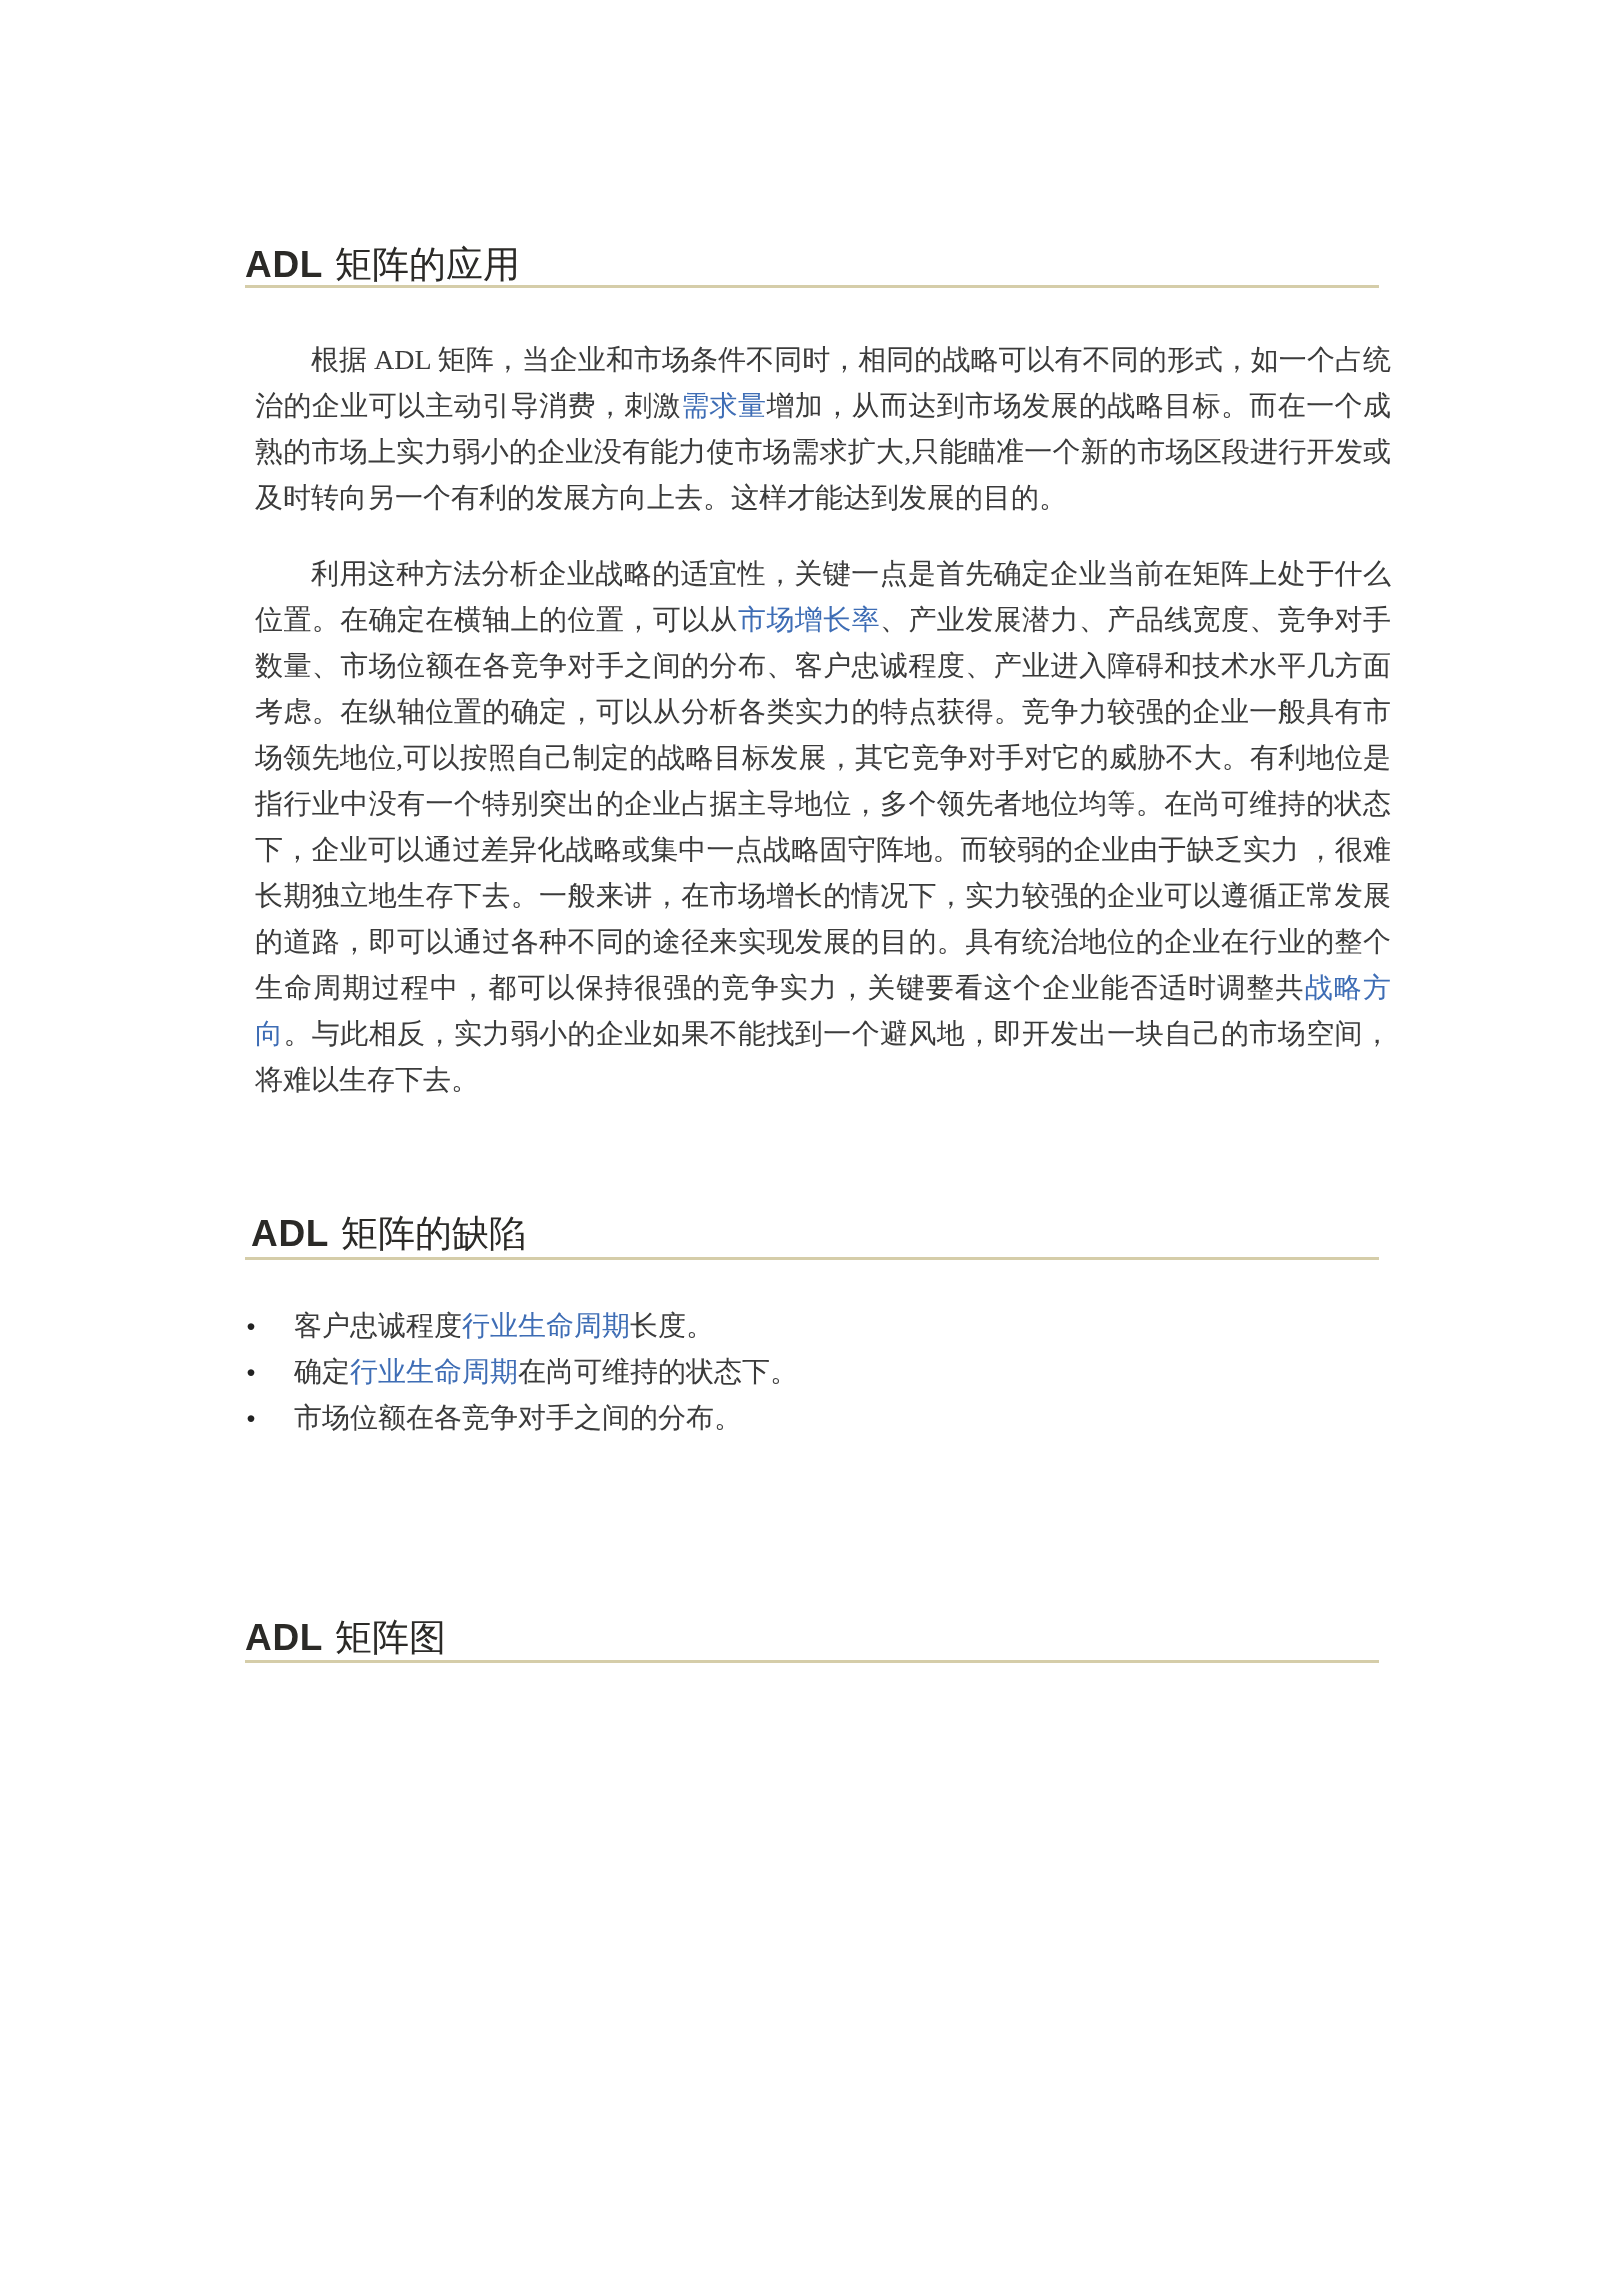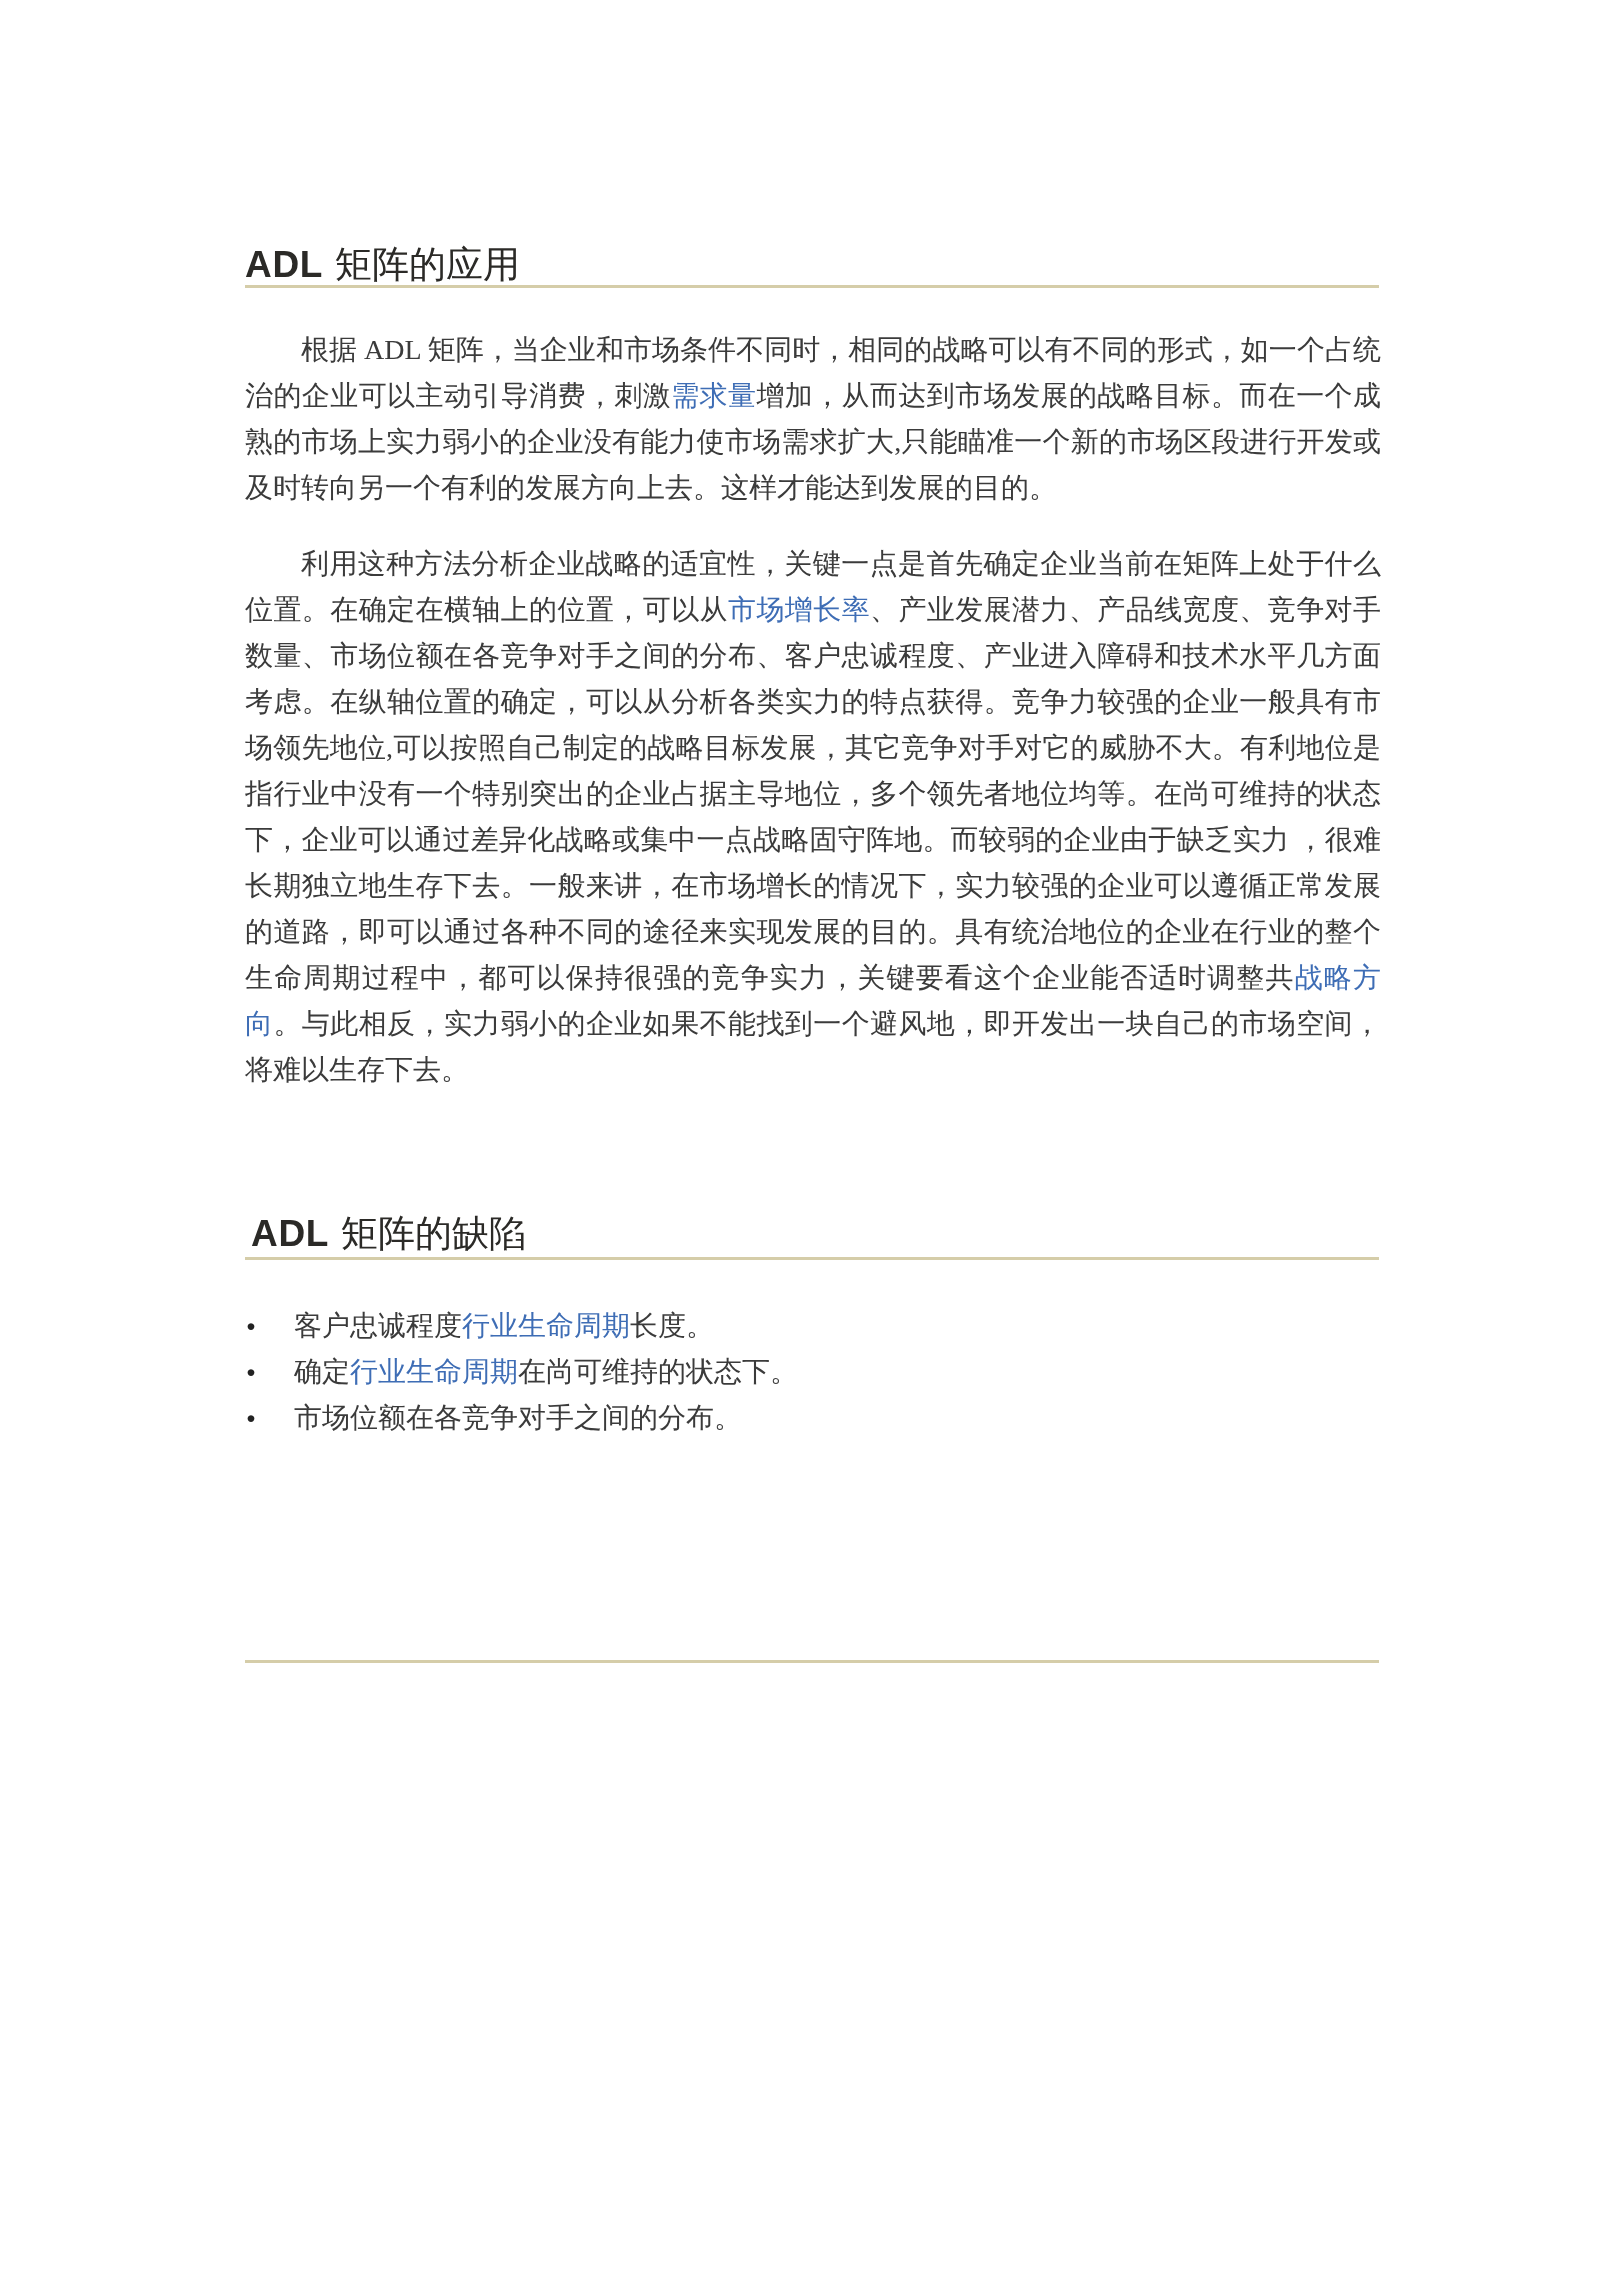--- a/index.html
+++ b/index.html
@@ -46,21 +46,21 @@
   }
   .para{
     position:absolute;
     left:245px;
     width:1136px;
     font-size:28px;
     line-height:46px;
     color:var(--body-text);
     text-align:justify;
     text-indent:56px;
-    margin:0;
+    margin:10px;
   }
   .link{color:var(--link-blue);text-align:center;}
   .bullet-list{
     position:absolute;
     left:245px;
     width:1136px;
     margin:0;
     padding:0;
     list-style:none;
   }
@@ -123,18 +123,21 @@
         <span class="bullet-dot">●</span><span><span>客户忠诚程度</span><span class="link">行业生命周期</span><span>长度。</span></span>
       </li>
       <li>
         <span class="bullet-dot">●</span><span><span>确定</span><span class="link">行业生命周期</span><span>在尚可维持的状态下。</span></span>
       </li>
       <li>
         <span class="bullet-dot">●</span><span><span>市场位额在各竞争对手之间的分布。</span></span>
       </li>
     </ul>
 
+  <h1 class="heading h3">
+    <span class="latin">ADL</span><span class="cjk">矩阵图</span>
+  </h1>
   <div class="rule rule3"></div>
 
   <div class="page-number">15</div>
 
 </div>
 
 
 </body></html>

